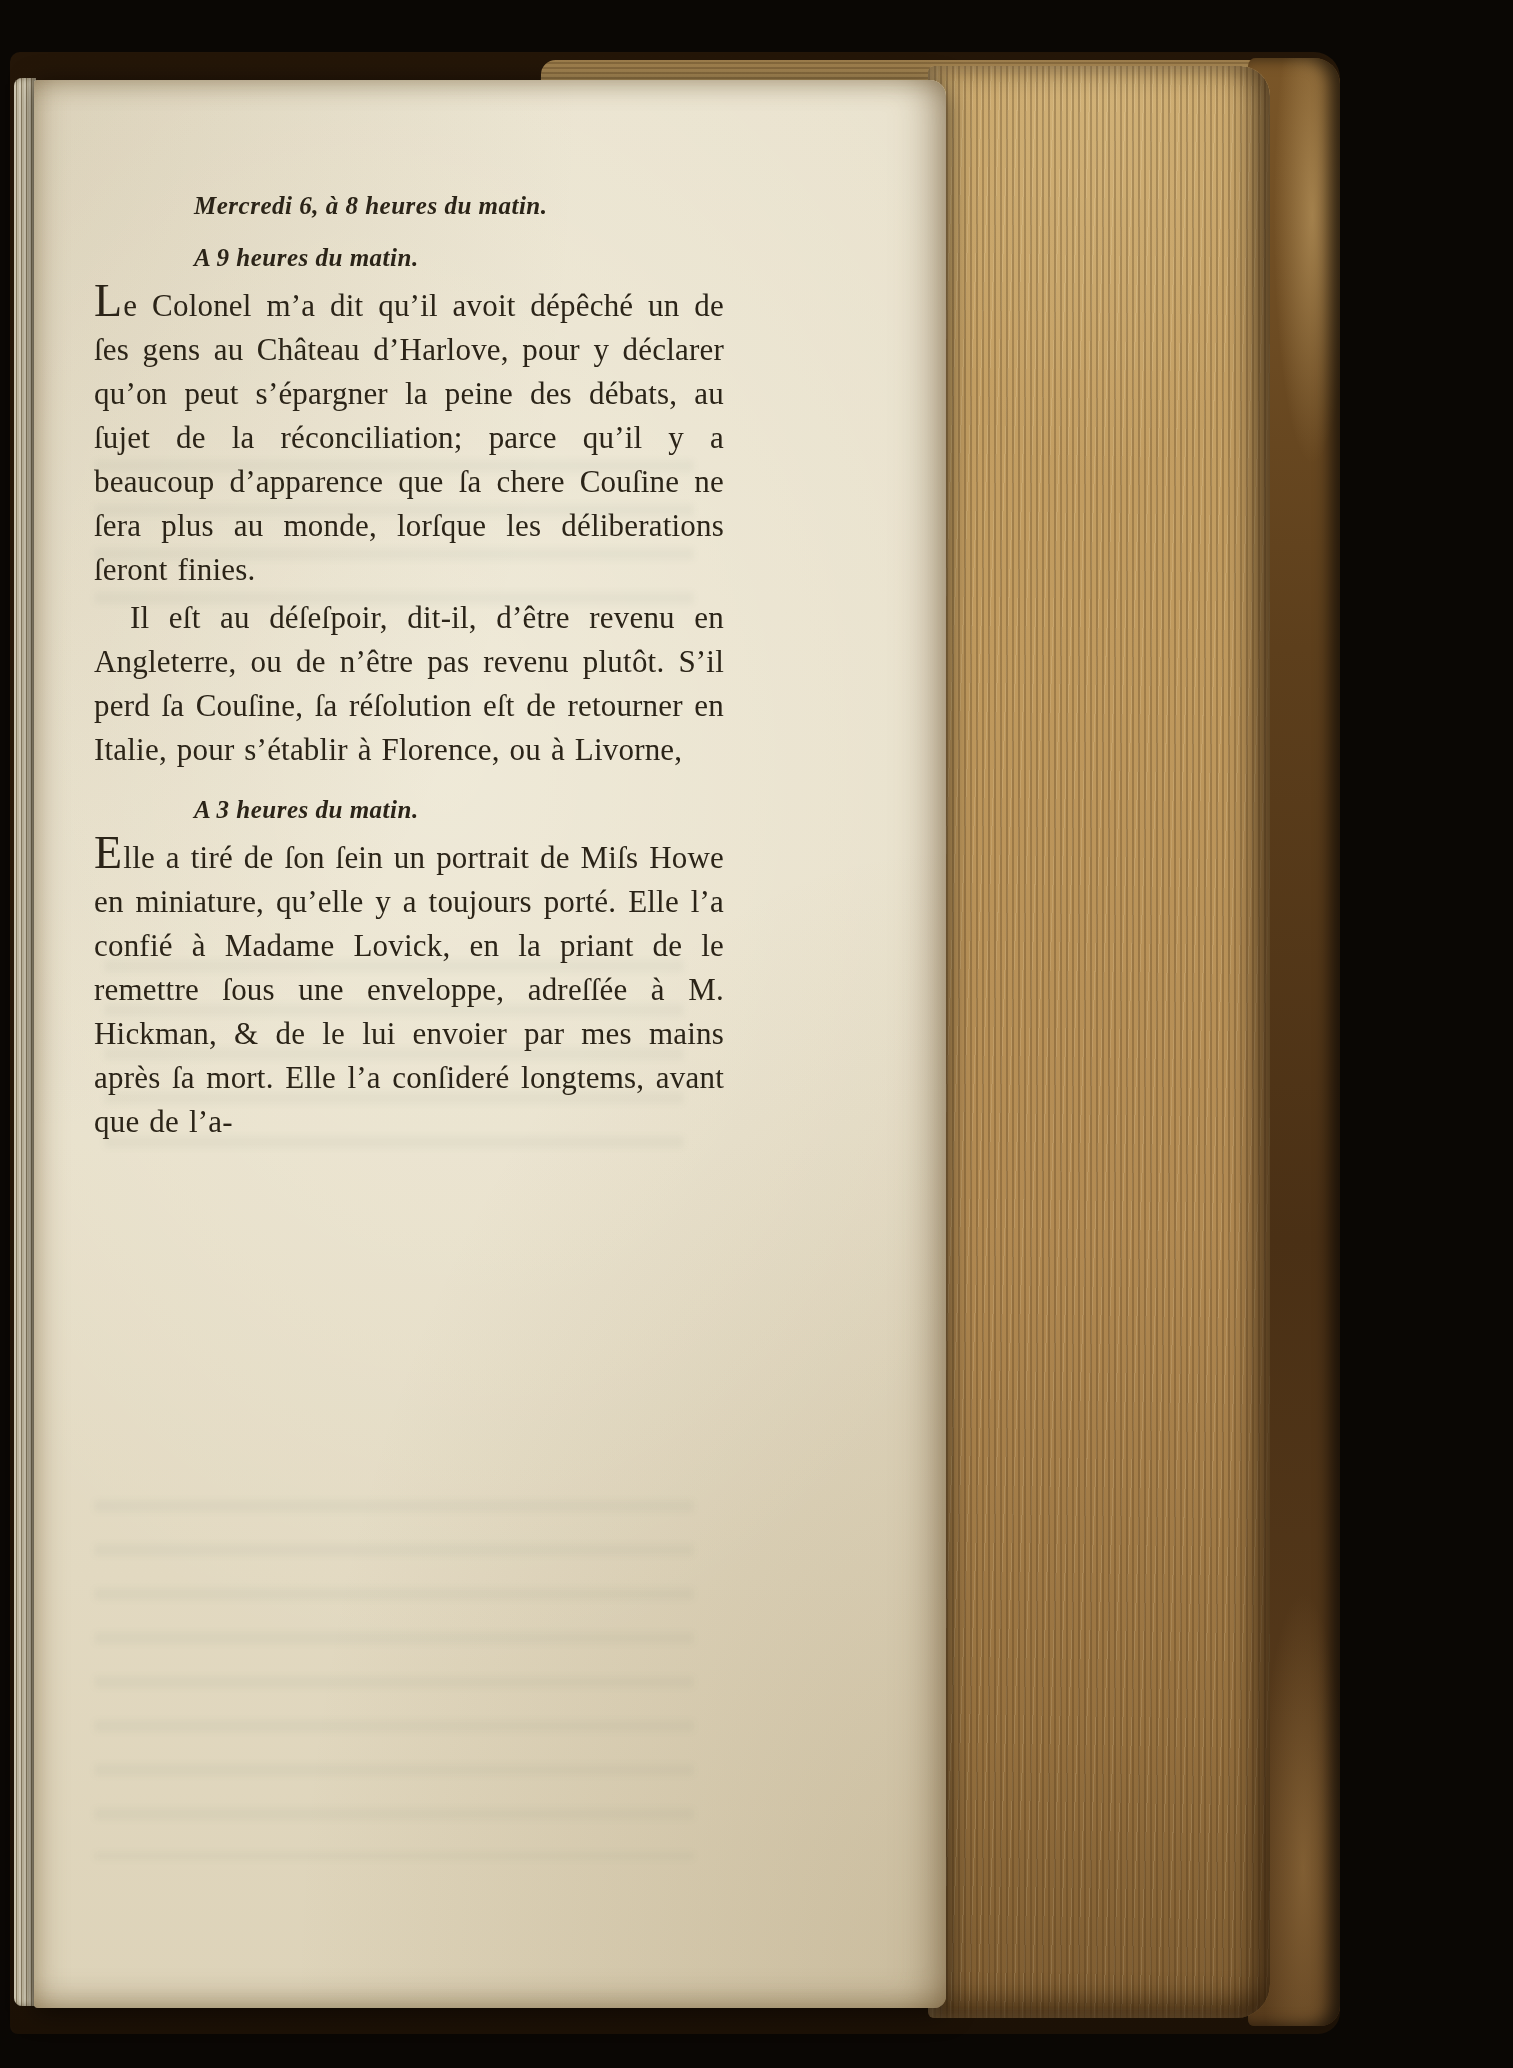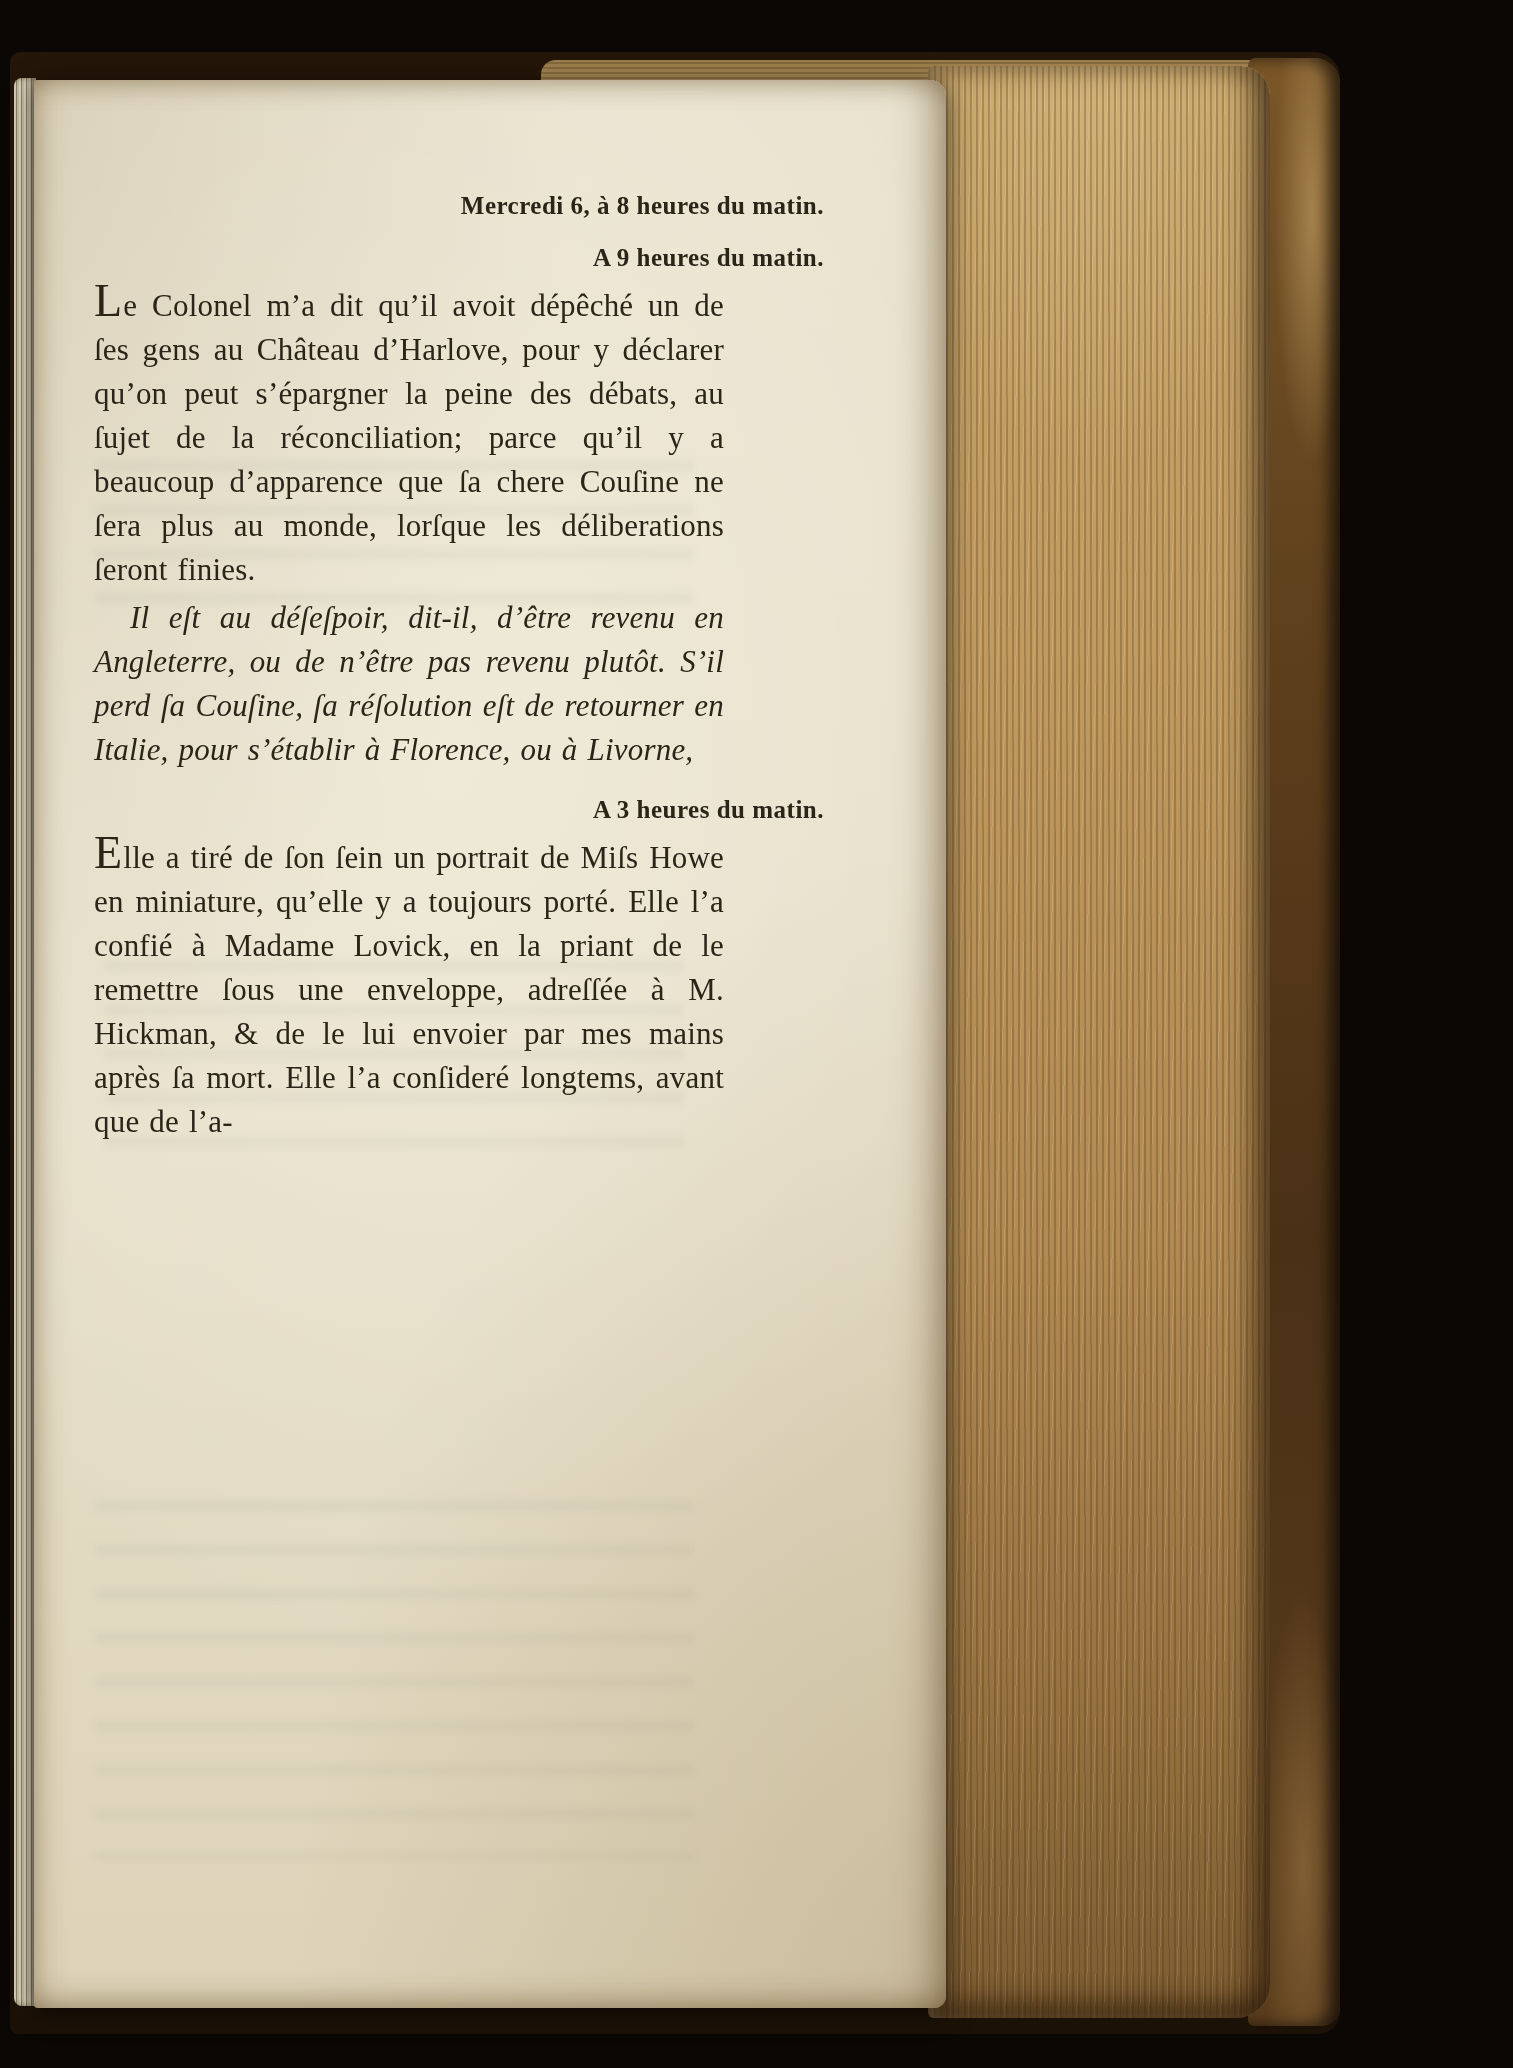--- a/index.html
+++ b/index.html
@@ -142,43 +142,43 @@
     white-space: nowrap;
   }
   .page-number {
     position: absolute;
     right: 2px;
     top: 0;
     font-size: 34px;
     letter-spacing: 2px;
   }
   .section-heading {
+    font-style: italic;
     font-weight: 700;
     font-size: 25px;
-    text-align: right;
+    text-align: left;
     transform: translateX(100px);
     margin: 20px 0 12px 0;
     letter-spacing: 0.5px;
   }
   .para {
     font-size: 31px;
     line-height: 44px;
     text-align: justify;
     margin: 0 0 4px 0;
     word-spacing: 2px;
     letter-spacing: 0.2px;
   }
   .para.lead::first-letter {
     font-size: 46px;
     line-height: 30px;
     padding-right: 1px;
   }
   .para.indent {
     text-indent: 36px;
-    font-style: italic;
   }
   .section {
     margin-bottom: 24px;
   }
   .footer-row {
     position: relative;
     height: 48px;
     margin-top: 6px;
     font-size: 31px;
   }

